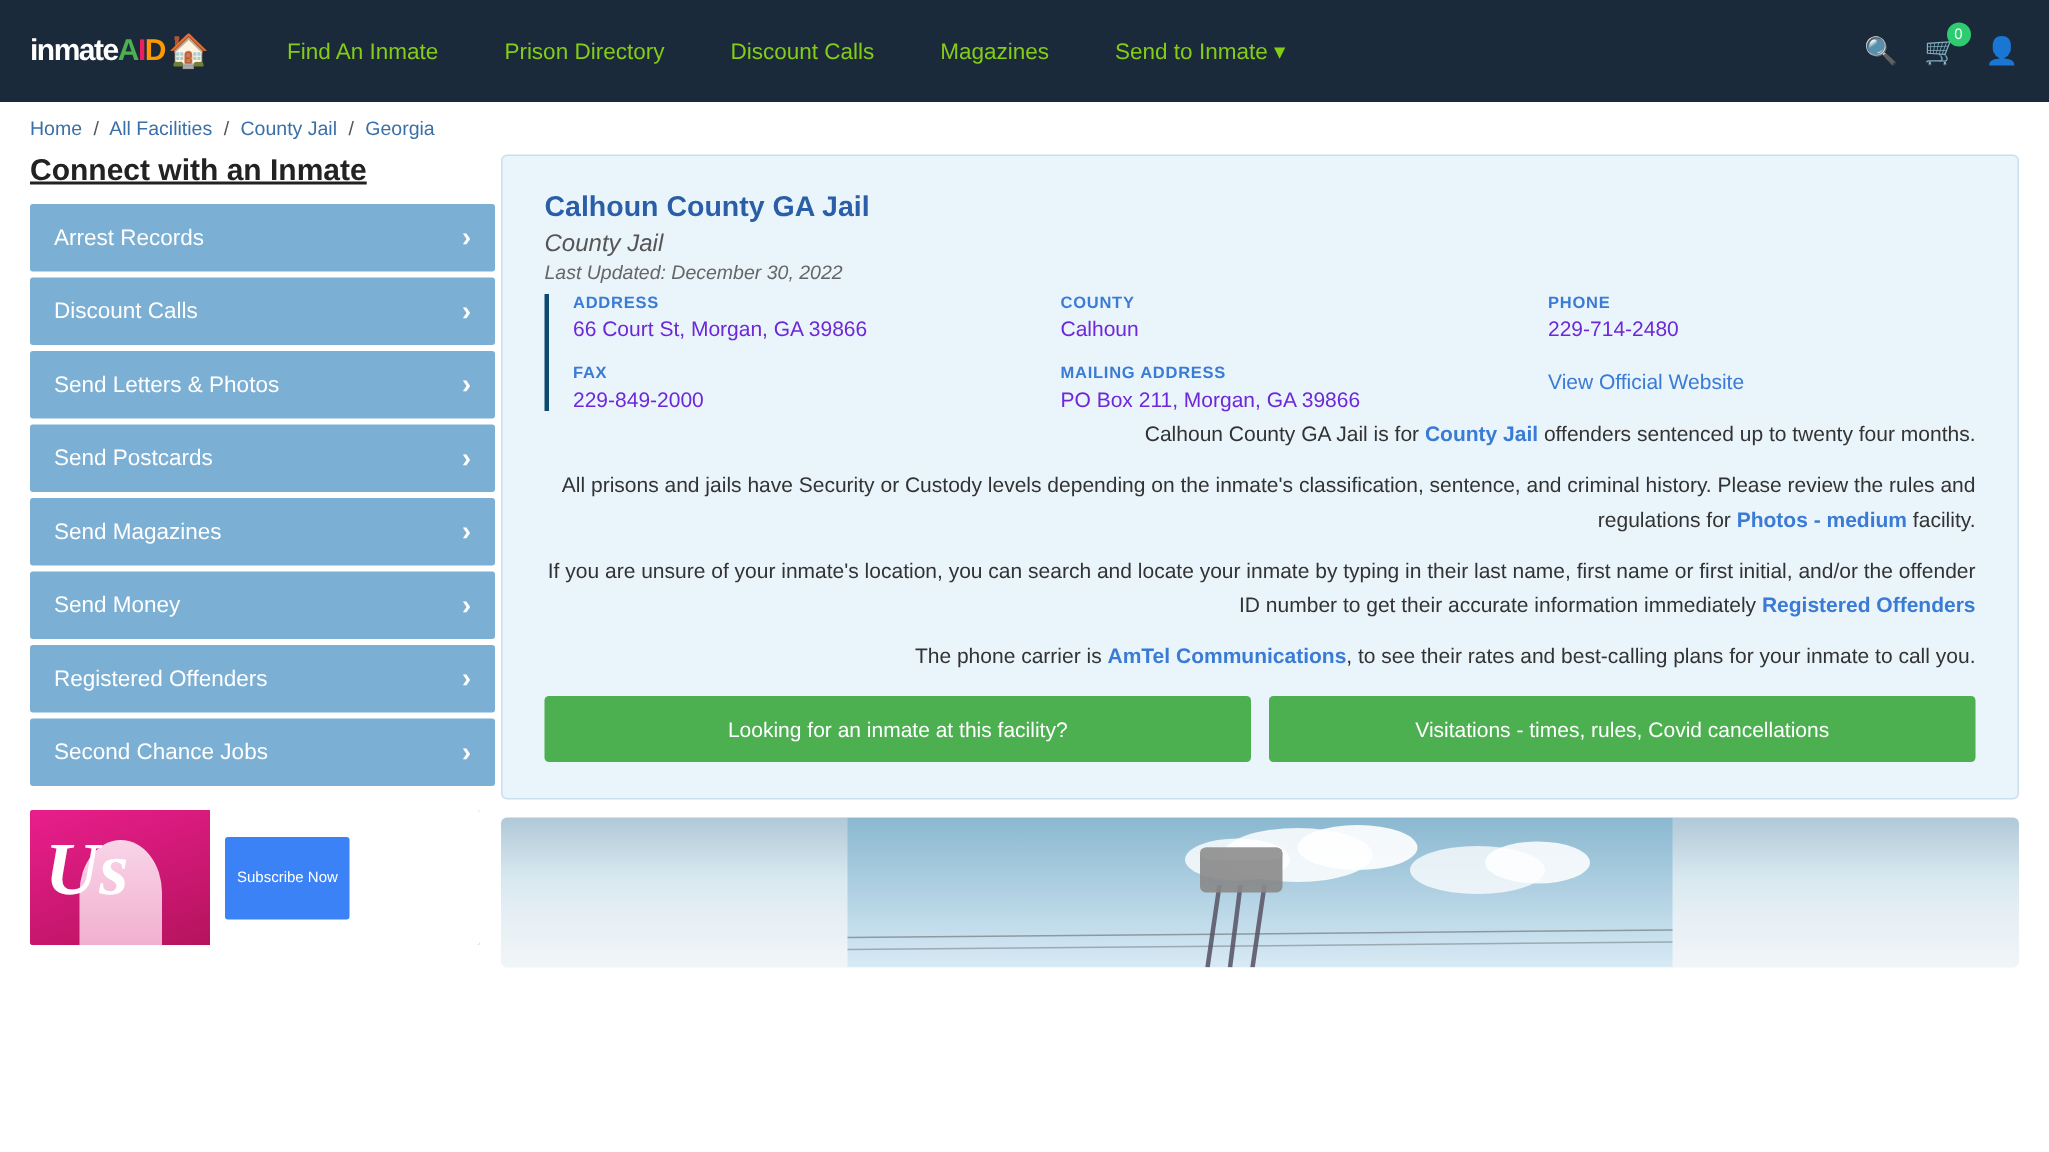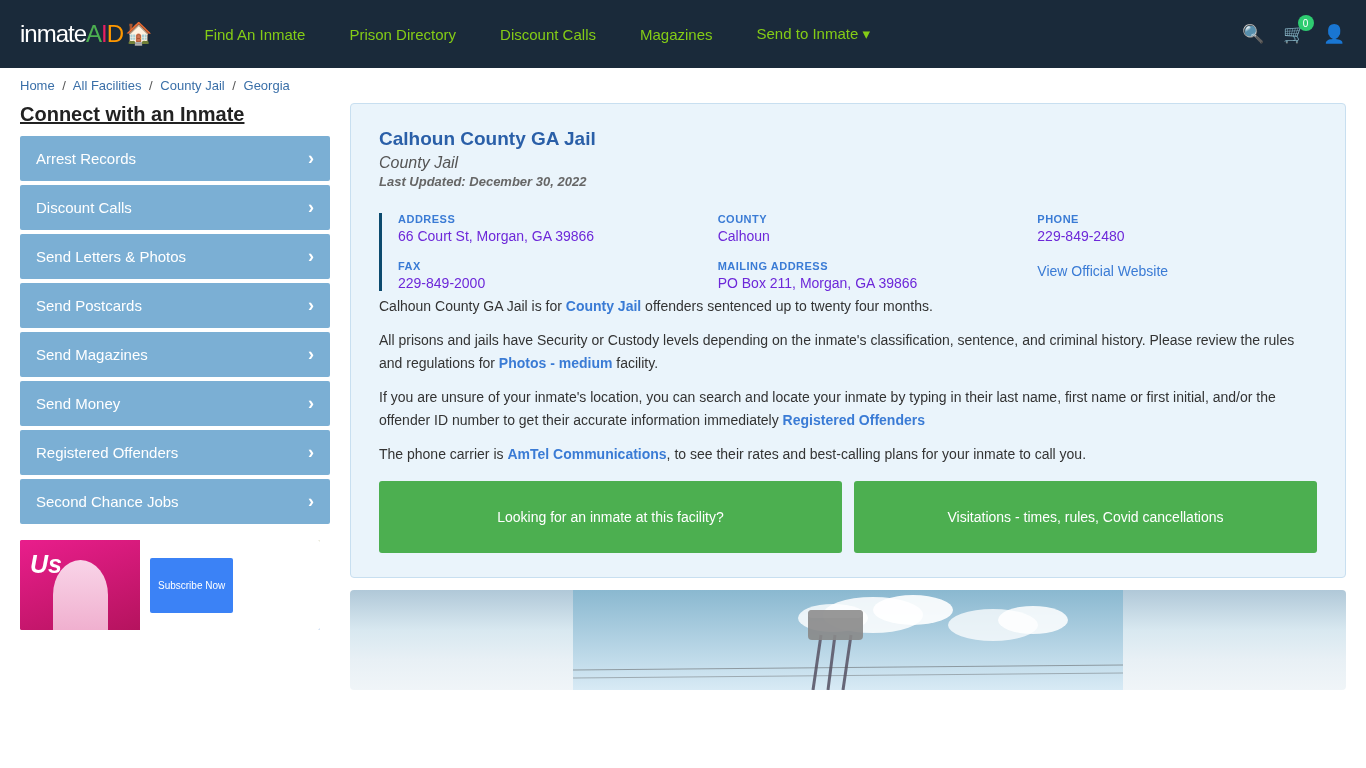--- a/index.html
+++ b/index.html
@@ -13,22 +13,22 @@
       padding: 0 20px;
       height: 68px;
     }
     .logo-area {
       display: flex;
       align-items: center;
       margin-right: 30px;
     }
     .logo-text {
       color: #fff;
-      font-size: 24px;
-      font-weight: normal;
+      font-size: 20px;
+      font-weight: bold;
       letter-spacing: -1px;
     }
     .logo-icon {
       font-size: 22px;
       margin-left: 2px;
     }
     .nav {
       display: flex;
       flex: 1;
       align-items: center;
@@ -78,21 +78,21 @@
     .breadcrumb-bar a {
       color: #3a6fa8;
       text-decoration: none;
     }
     .breadcrumb-sep { color: #555; margin: 0 4px; }
 
     
     .main-layout {
       display: flex;
       padding: 0 20px 20px 20px;
-      gap: 20px;
+      gap: 4px;
     }
 
     
     .sidebar {
       width: 310px;
       flex-shrink: 0;
     }
     .sidebar-title {
       font-size: 20px;
       font-weight: bold;
@@ -186,22 +186,21 @@
     .facility-type {
       font-size: 16px;
       font-style: italic;
       color: #555;
       margin-bottom: 2px;
     }
     .facility-updated {
       font-size: 13px;
       font-style: italic;
       color: #666;
-      margin-bottom: 24px;
-      font-weight: bold;
+      margin-bottom: 7px;
     }
     .facility-info-grid {
       display: grid;
       grid-template-columns: 1fr 1fr 1fr;
       gap: 16px 40px;
       border-left: 3px solid #0c4a6e;
       padding-left: 16px;
       margin-bottom: 4px;
     }
     .info-block { }
@@ -221,36 +220,37 @@
       color: #3a7bd5;
       text-decoration: none;
     }
     .facility-description {
       font-size: 14px;
       color: #333;
       line-height: 1.6;
     }
     .facility-description p {
       margin-bottom: 12px;
+      text-align: right;
     }
     .desc-link {
       color: #3a7bd5;
       font-weight: bold;
       text-decoration: none;
     }
     .facility-buttons {
       display: flex;
       gap: 12px;
       margin-top: 16px;
     }
     .btn-green {
       background: #4caf50;
       color: #fff;
       border: none;
-      padding: 28px 24px;
+      padding: 14px 24px;
       font-size: 14px;
       cursor: pointer;
       border-radius: 3px;
       flex: 1;
       text-align: center;
     }
 
     
     .bottom-image {
       margin-top: 12px;
@@ -336,21 +336,21 @@
       </div>
       <div class="sidebar-item">
         <span>Second Chance Jobs</span>
         <span class="sidebar-arrow">›</span>
       </div>
     </div>
 
     <div class="ad-banner">
       <div class="ad-banner-left">
         <div style="background: linear-gradient(160deg, #e91e8c 0%, #b5135e 100%); width:100%; height:100%; position:relative; display:flex; align-items:flex-end; justify-content:center; overflow:hidden;">
-          <span style="position:absolute; top:10px; left:10px; font-size:25px; font-weight:900; color:#fff; font-style:italic; font-family:Liberation Sans, sans-serif;">Us</span>
+          <span style="position:absolute; top:10px; left:10px; font-size:50px; font-weight:900; color:#fff; font-style:italic; font-family:Liberation Serif, serif;">Us</span>
 
           <div style="width:55px; height:70px; background:linear-gradient(180deg,#f9d4e8 0%,#f0b0cf 100%); border-radius:50% 50% 0 0; margin-bottom:0;"></div>
         </div>
       </div>
       <div class="ad-banner-right">
         <button class="ad-subscribe-btn">Subscribe Now</button>
       </div>
     </div>
   </aside>
 
@@ -364,21 +364,21 @@
         <div class="info-block">
           <div class="info-label">ADDRESS</div>
           <div class="info-value">66 Court St, Morgan, GA 39866</div>
         </div>
         <div class="info-block">
           <div class="info-label">COUNTY</div>
           <div class="info-value">Calhoun</div>
         </div>
         <div class="info-block">
           <div class="info-label">PHONE</div>
-          <div class="info-value">229-849-2480</div>
+          <div class="info-value">229-714-2480</div>
         </div>
         <div class="info-block">
           <div class="info-label">FAX</div>
           <div class="info-value">229-849-2000</div>
         </div>
         <div class="info-block">
           <div class="info-label">MAILING ADDRESS</div>
           <div class="info-value">PO Box 211, Morgan, GA 39866</div>
         </div>
         <div class="info-block">

